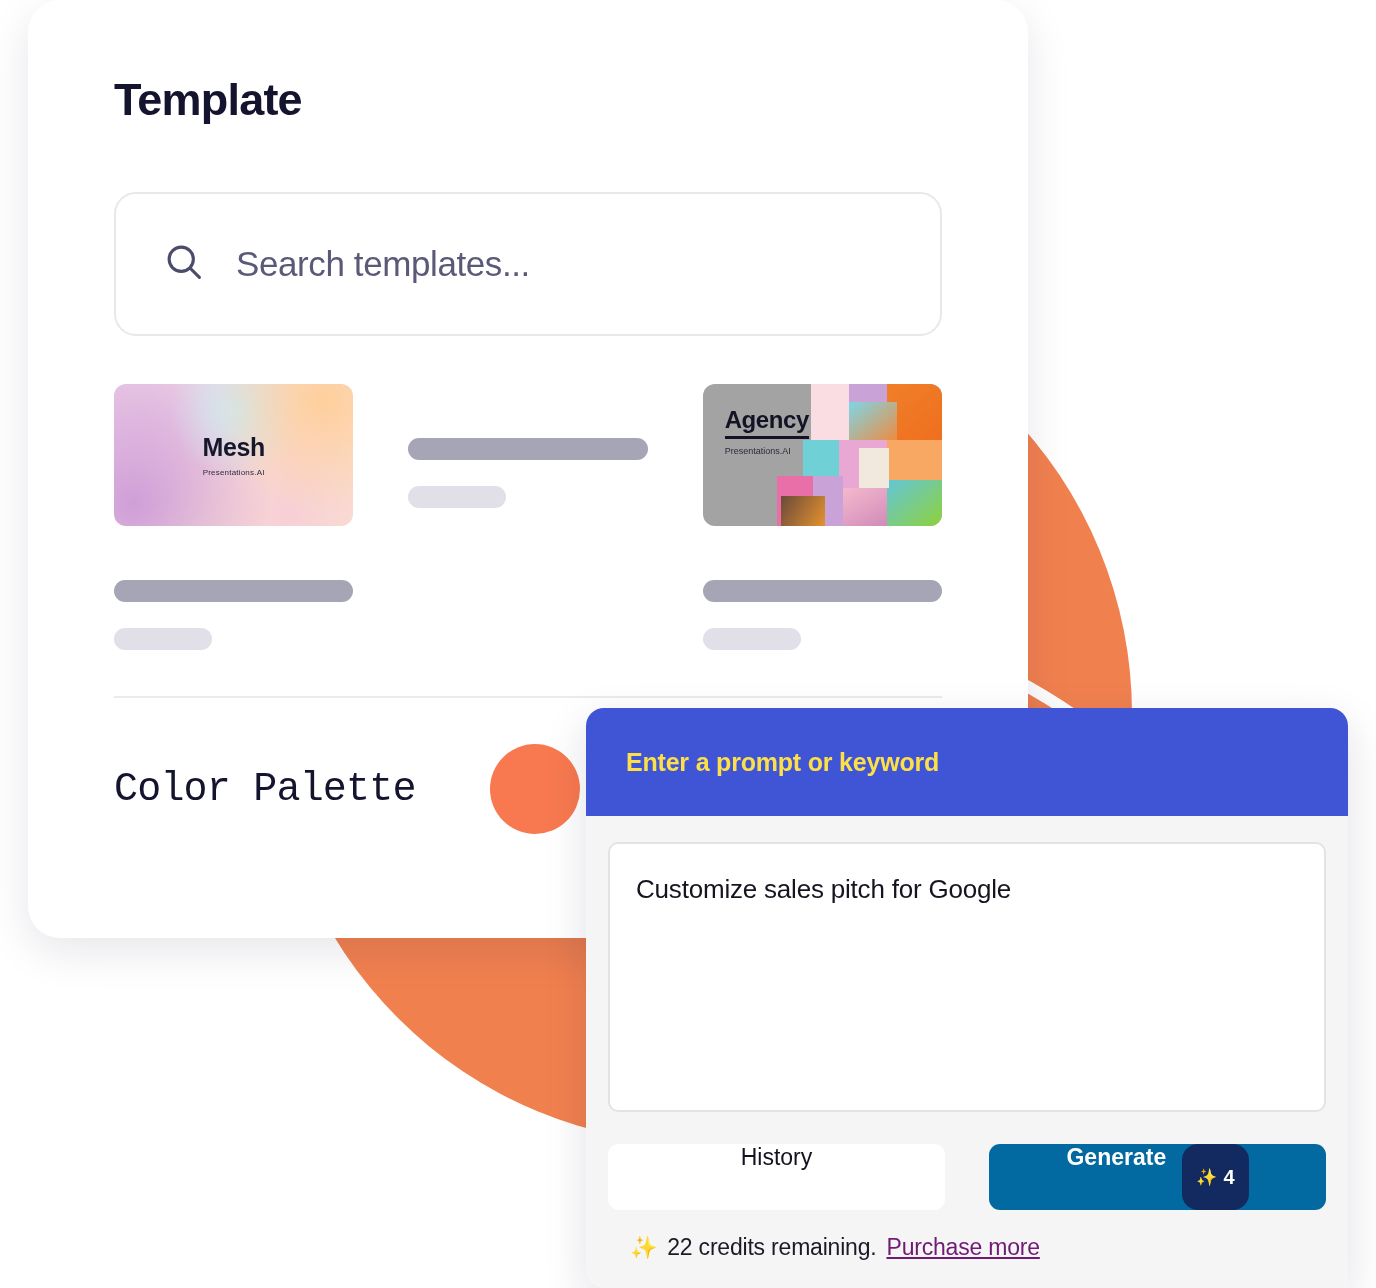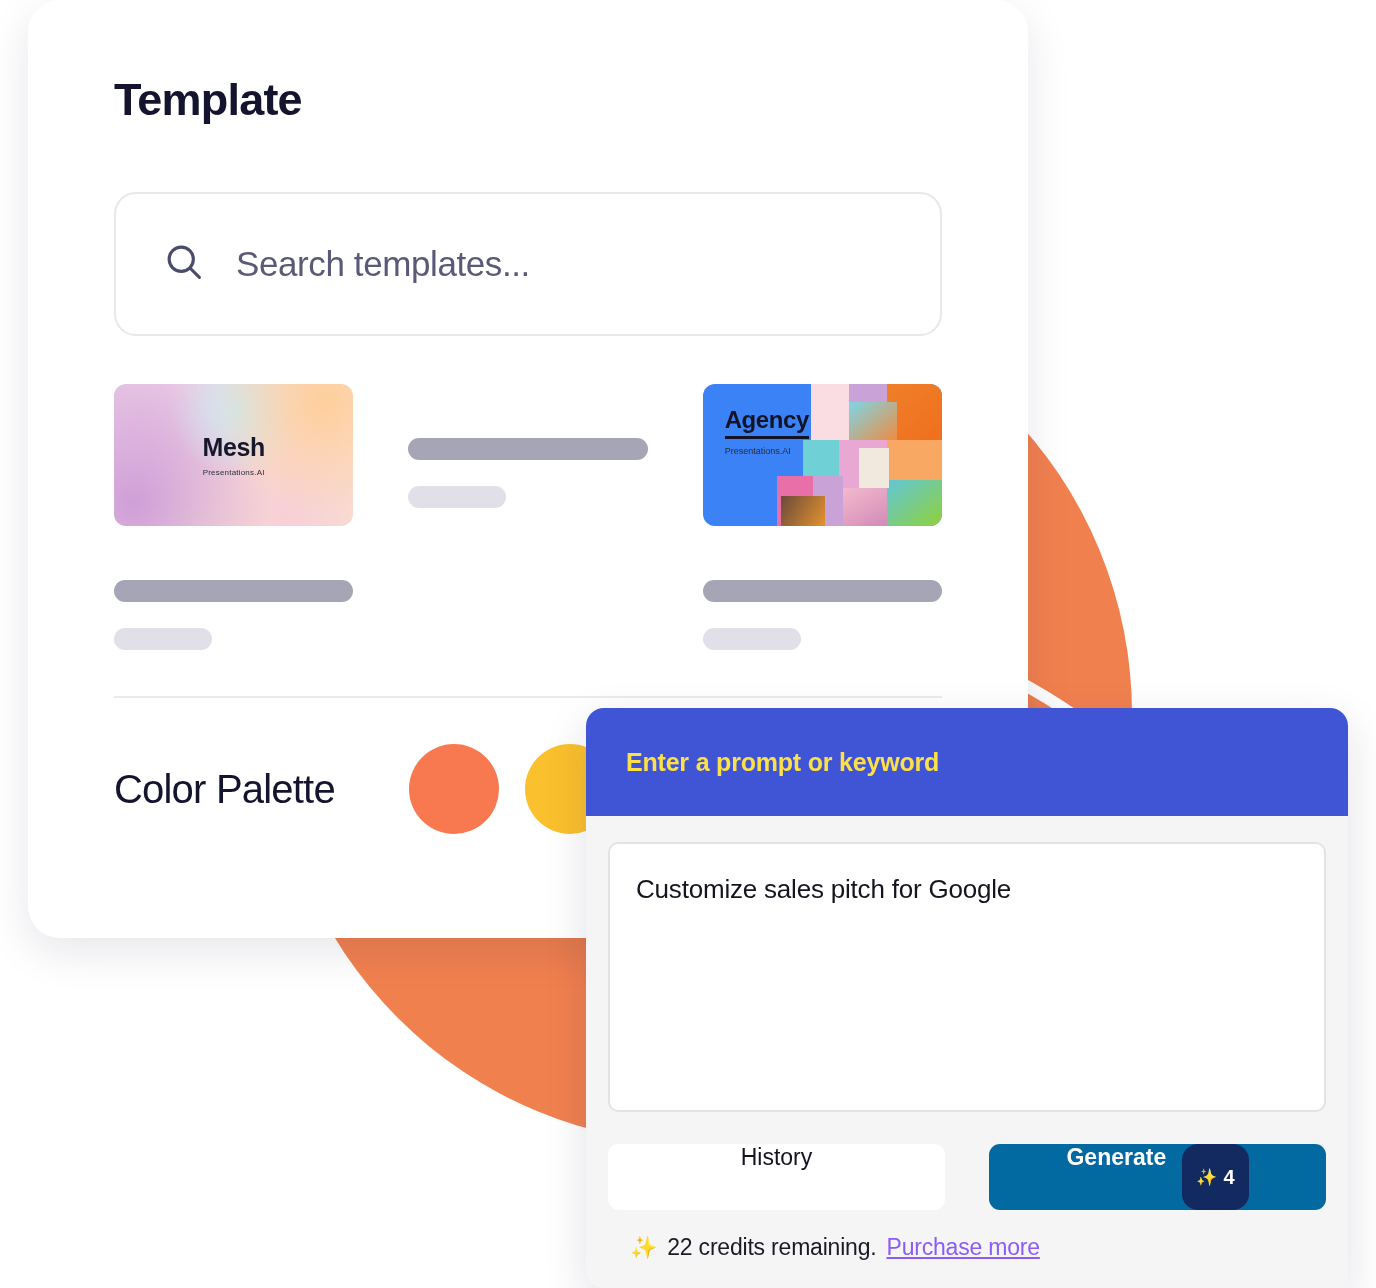--- a/index.html
+++ b/index.html
@@ -123,39 +123,39 @@
     background:
       linear-gradient(160deg, #6f6f70 0%, #9b9b9c 30%, #cfcfd0 62%, #8d8d8e 100%);
     overflow: hidden;
   }
   .min-photo .slat {
     position: absolute; background: #f2f2f2;
     box-shadow: 0 0 0 1px rgba(80,80,80,.45);
   }
 
   
-  .thumb-agency { background: #3b82f6; text-align: center; }
+  .thumb-agency { background: #a3a3a3; text-align: center; }
   .ag-title {
     position: absolute; left: 22px; top: 22px;
     font-size: 24px; font-weight: 700; color: #131326;
     border-bottom: 3px solid #131326; padding-bottom: 2px; letter-spacing:-.4px;
   }
   .ag-sub { position: absolute; left: 22px; top: 62px; font-size: 9px; color: #2b2b3c; }
   .ag-mosaic { position: absolute; right: 0; top: 0; bottom: 0; width: 165px; }
   .ag-tile { position: absolute; }
 
   
   .sk-row1 { margin-top: 54px; height: 22px; border-radius: 11px; background: #a5a5b6; }
   .sk-row2 { margin-top: 26px; height: 22px; width: 41%; border-radius: 11px; background: #e1e0e8; }
 
   
   .divider { margin-top: 46px; height: 2px; background: #ebebef; }
   .palette-row {
     margin-top: 46px;
-    display: flex; align-items: center; gap: 74px;
+    display: flex; align-items: center; gap: 74px; font-family: Liberation Mono, monospace;
   }
   .palette-title {
     font-size: 40px; font-weight: 500; color: #14142f; letter-spacing: -0.8px;
     white-space: nowrap;
   }
   .swatches { display: flex; gap: 26px; }
   .swatch { width: 90px; height: 90px; border-radius: 50%; }
 
   
   .prompt-panel {
@@ -210,21 +210,21 @@
     display: inline-flex; align-items: center; gap: 6px;
   }
   .pill-spark { font-size: 17px; }
   .credits-line {
     margin-top: 24px; padding-left: 22px;
     font-size: 23px; color: #1b1b26;
     display: flex; align-items: center; gap: 10px;
     letter-spacing: -0.2px;
   }
   .credits-spark { font-size: 22px; }
-  .purchase-link { color: #8b5cf6; text-decoration: underline; cursor: pointer; }
+  .purchase-link { color: #701a75; text-decoration: underline; cursor: pointer; }
 </style>
 </head>
 <body>
 
 <div id="stage">
 
   <div class="deco-circle">
     <div class="deco-arc"></div>
   </div>
 

